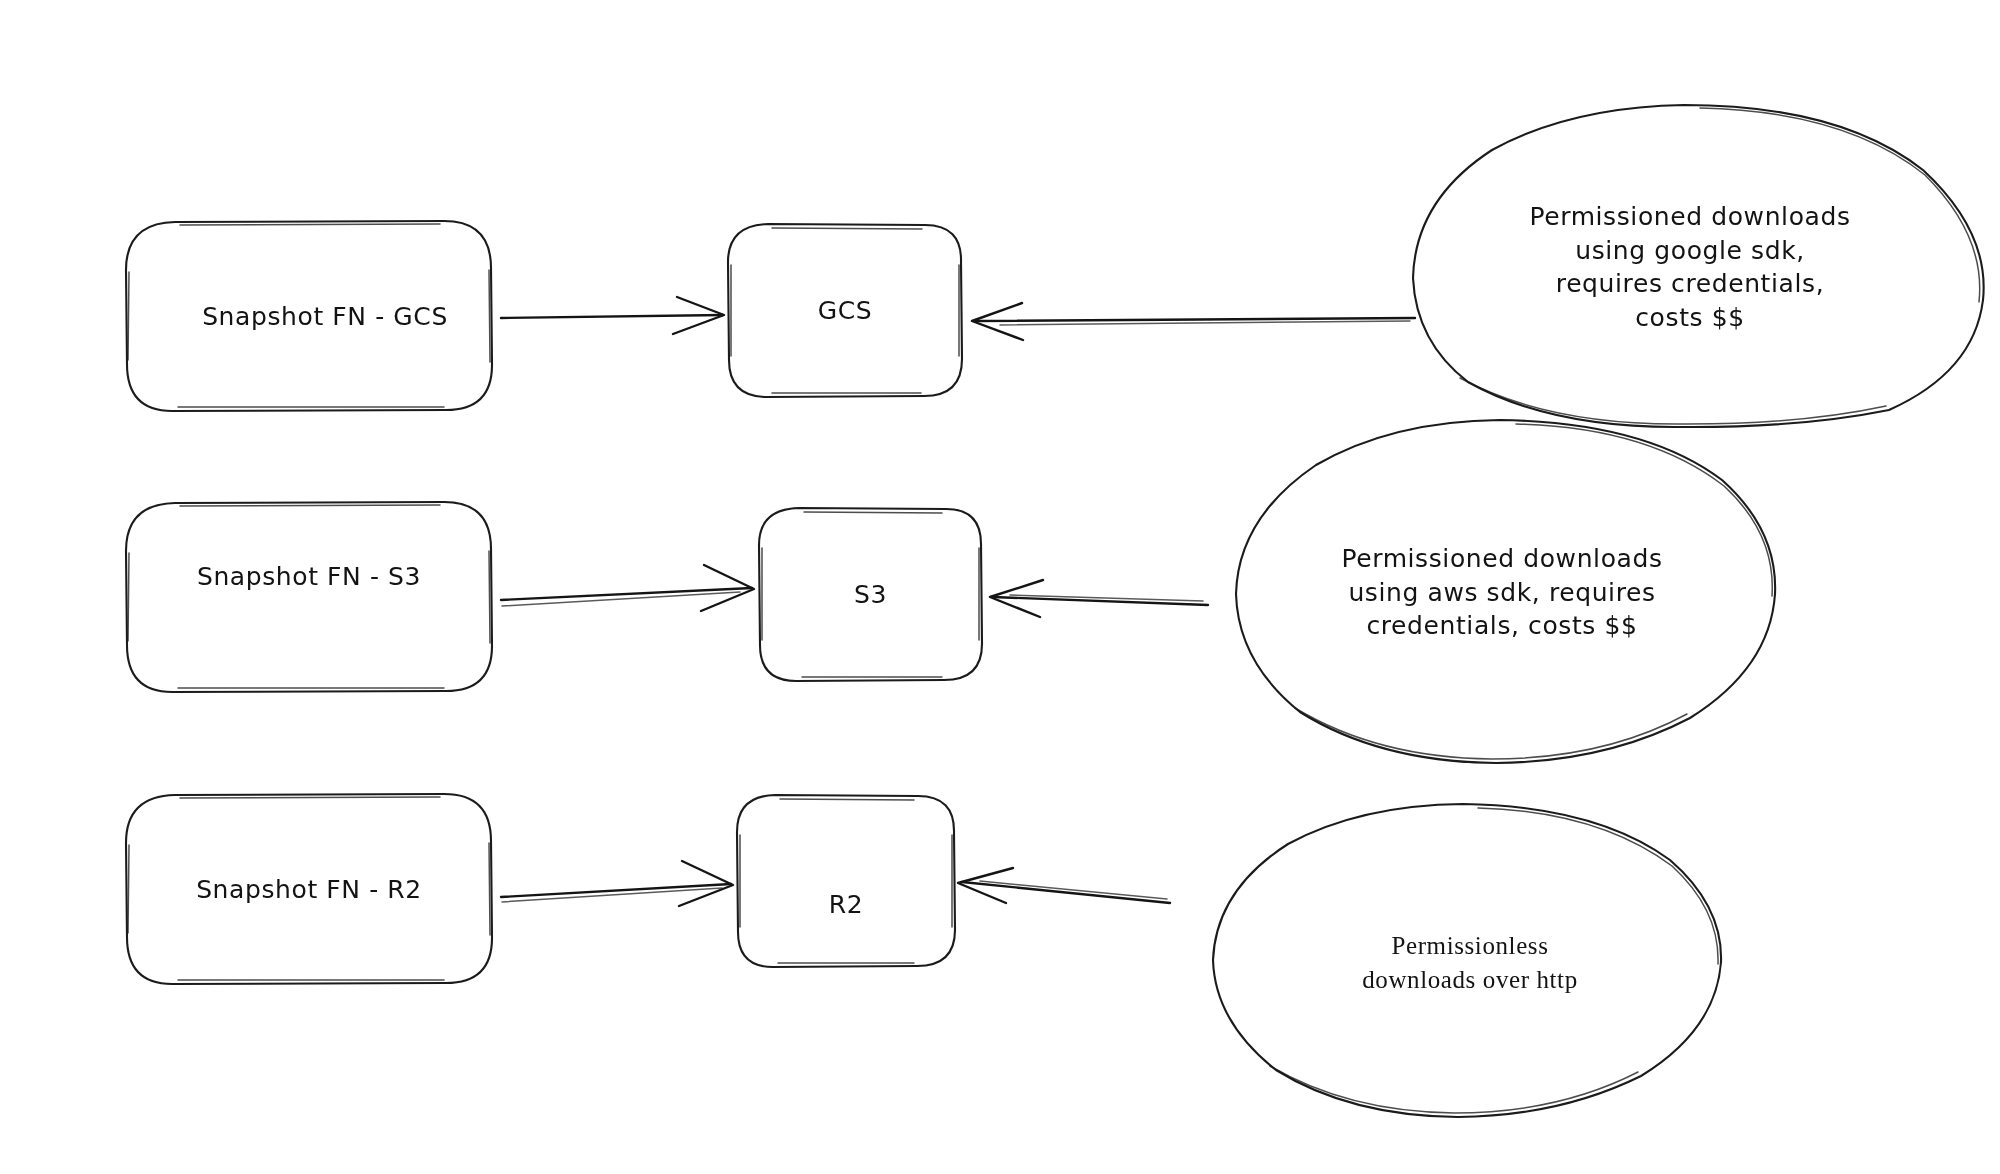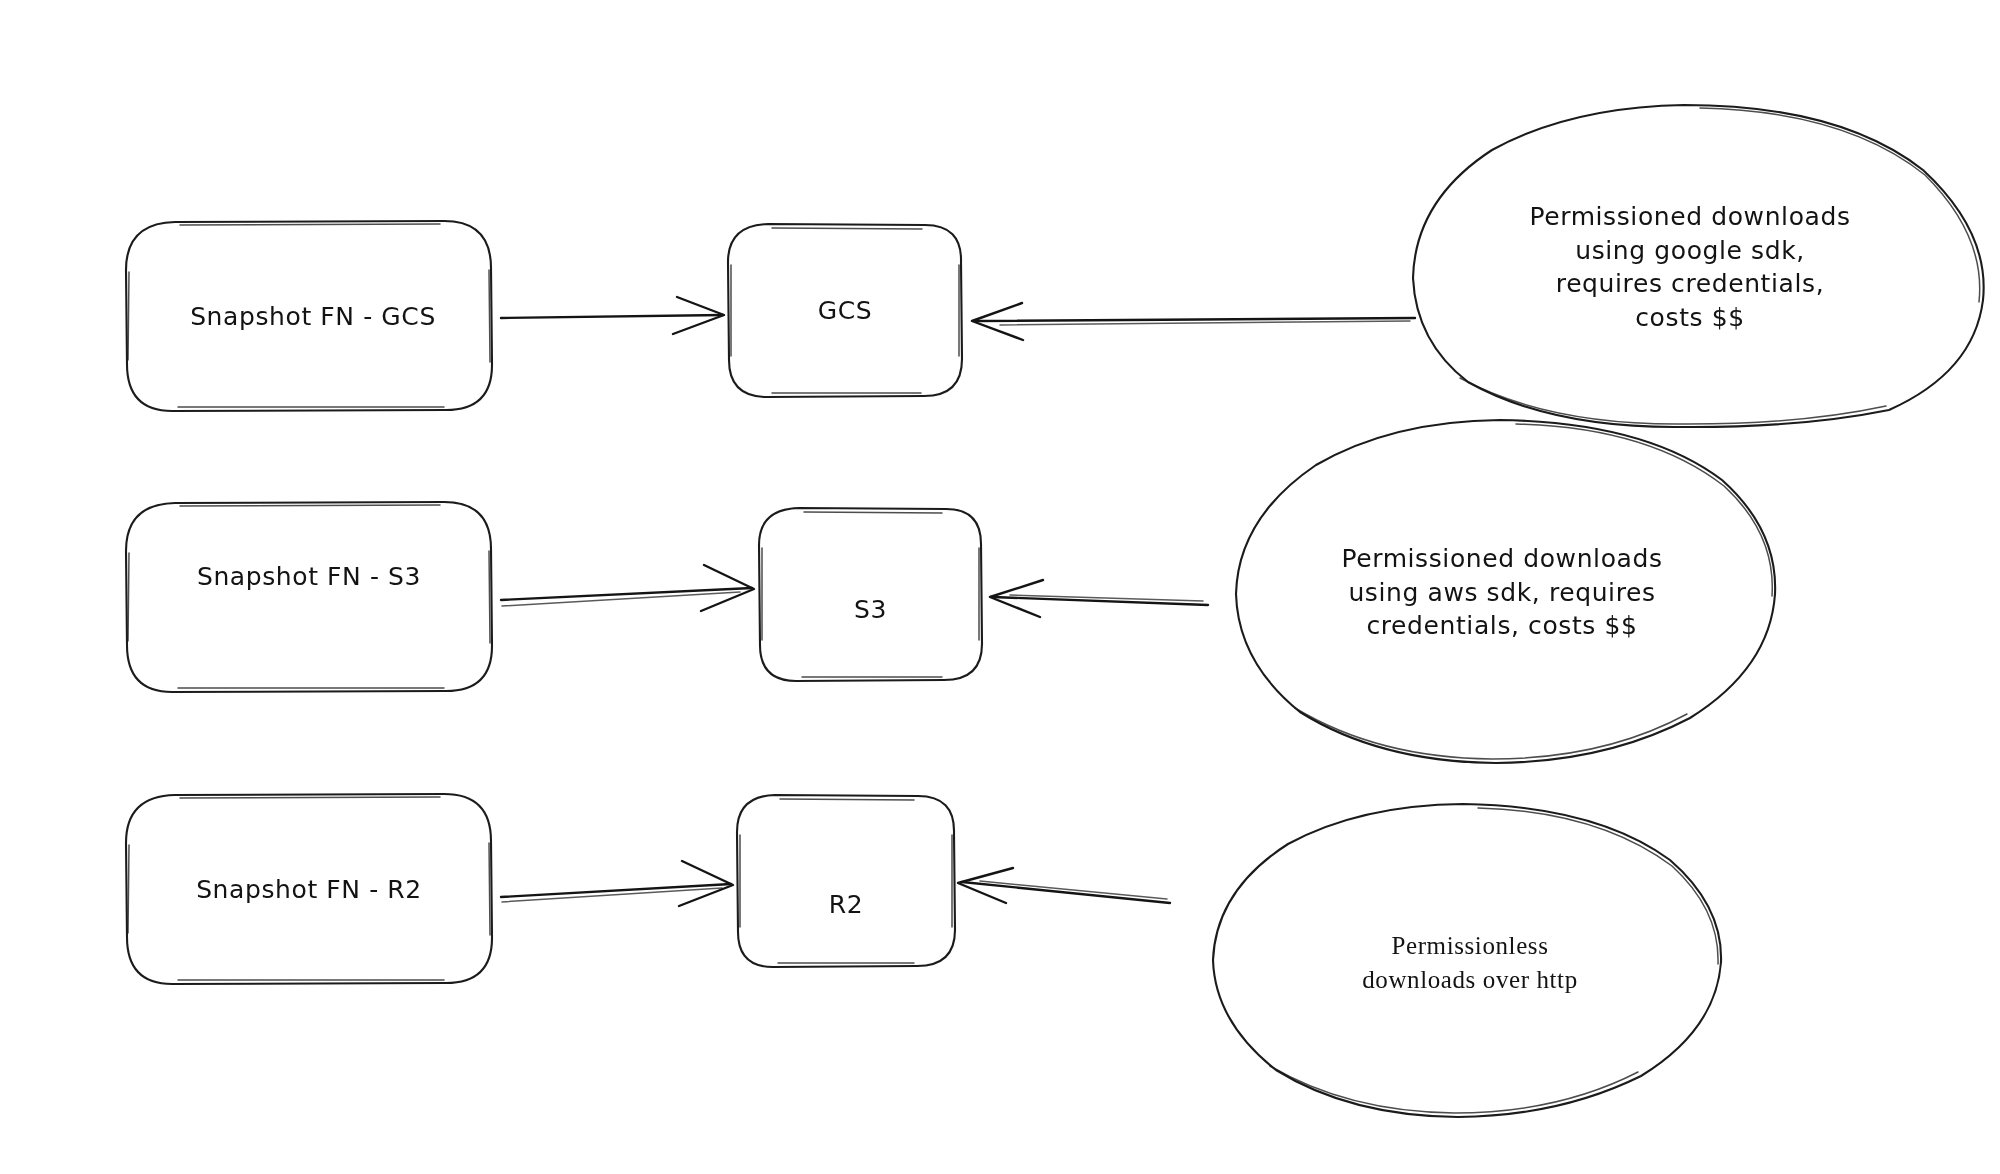--- a/index.html
+++ b/index.html
@@ -164,29 +164,29 @@
       <path class="arrow-head" d="M1013 868 L958 883 L1006 903"></path>
     </g>
 
     <g>
       <path class="sketch-stroke" d="M1463 804 Q1596 806 1670 860 Q1723 906 1721 962 Q1716 1030 1641 1076 Q1560 1116 1458 1117 Q1350 1116 1276 1070 Q1215 1022 1213 960 Q1216 890 1288 844 Q1360 805 1463 804 Z"></path>
       <path class="sketch-stroke-thin" d="M1478 808 Q1598 811 1672 866 Q1720 910 1718 964 M1270 1066 Q1348 1112 1454 1113 Q1558 1113 1638 1072"></path>
     </g>
 
   </svg>
 
-  <div class="node-label box-label hit" style="left:126px; top:222px; width:374px; height:189px;">Snapshot FN - GCS</div>
+  <div class="node-label box-label hit" style="left:126px; top:222px; width:374px; height:189px;padding-left:12px;">Snapshot FN - GCS</div>
   <div class="node-label store-label hit" style="left:728px; top:224px; width:234px; height:173px;">GCS</div>
   <div class="node-label note-label hit" style="left:1455px; top:132px; width:470px; height:270px;">Permissioned downloads
 using google sdk,
 requires credentials,
 costs $$</div>
 
   <div class="node-label box-label hit" style="left:126px; top:482px; width:366px; height:189px;">Snapshot FN - S3</div>
-  <div class="node-label store-label hit" style="left:759px; top:508px; width:223px; height:173px;margin-top:15px;">S3</div>
+  <div class="node-label store-label hit" style="left:759px; top:508px; width:223px; height:173px;">S3</div>
   <div class="node-label note-label hit" style="left:1272px; top:470px; width:460px; height:245px;">Permissioned downloads
 using aws sdk, requires
 credentials, costs $$</div>
 
   <div class="node-label box-label hit" style="left:126px; top:795px; width:366px; height:189px;">Snapshot FN - R2</div>
   <div class="node-label store-label hit" style="left:737px; top:795px; width:218px; height:219px;">R2</div>
   <div class="node-label note-label hit" style="left:1250px; top:845px; width:440px; height:235px;font-family:Liberation Serif, serif;">Permissionless
 downloads over http</div>
 
 </div>

